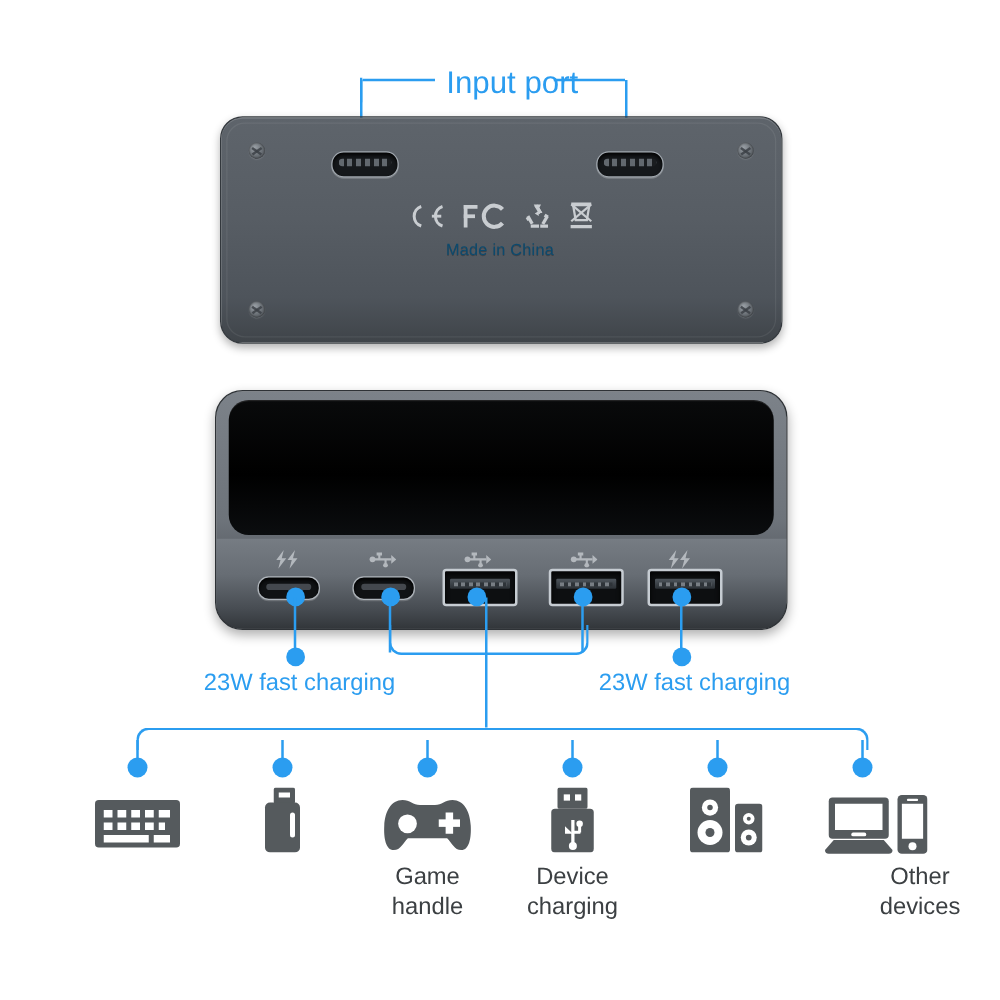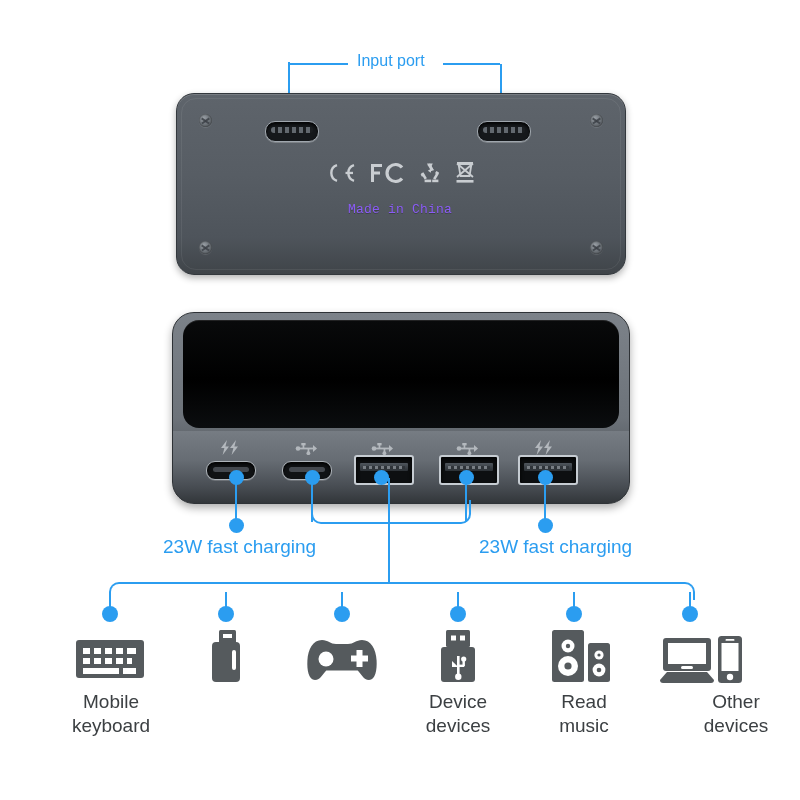--- a/index.html
+++ b/index.html
@@ -56,22 +56,22 @@
     position:absolute;left:5px;top:5px;right:5px;height:6px;border-radius:3px;
     background:repeating-linear-gradient(90deg,#6f767d 0 4px,#1b1e21 4px 7px);
     opacity:.85;
   }
 
   
   #certs{position:absolute;left:176px;top:160px;width:448px;text-align:center;}
   #certRow{display:flex;justify-content:center;align-items:center;gap:12px;height:26px;}
   #certRow svg{display:block;}
   #madeIn{
-    margin-top:16px;color:#8b5cf6;font-size:13px;letter-spacing:.2px;
-    font-family:Liberation Mono, monospace;text-shadow:0 1px 0 rgba(0,0,0,.25);
+    margin-top:6px;color:#0c4a6e;font-size:13px;letter-spacing:.2px;
+    font-family:Liberation Sans, sans-serif;text-shadow:0 1px 0 rgba(0,0,0,.25);
   }
 
   
   #devFront{
     position:absolute;left:172px;top:312px;width:456px;height:190px;
     border-radius:22px;
     background:linear-gradient(180deg,#7c8289 0%,#6d737a 55%,#4b5056 85%,#33373b 100%);
     box-shadow:0 4px 9px rgba(0,0,0,.32);
     border:1px solid #2e3236;
   }
@@ -116,21 +116,21 @@
   .devLabel{
     position:absolute;text-align:center;color:#3c4043;font-size:19px;
     line-height:24px;font-family:"Liberation Sans", sans-serif;white-space:pre-line;
   }
 </style>
 </head>
 <body>
 
 <div id="stage">
 
-  <div class="blabel" style="left:357px;top:52px;font-size:16px;">Input port</div>
+  <div class="blabel" style="left:357px;top:52px;font-size:25px;">Input port</div>
 
   <div class="bline" style="left:290px;top:63px;width:58px;height:2px;"></div>
 
   <div class="bline" style="left:443px;top:63px;width:57px;height:2px;"></div>
 
   <div class="bbracket" style="left:288px;top:62px;width:14px;height:20px;border-right:none;border-bottom:none;border-bottom-left-radius:0;"></div>
   <div class="bline" style="left:288px;top:64px;width:2px;height:46px;"></div>
   <div class="bdot" style="left:282px;top:105px;width:15px;height:15px;"></div>
 
   <div class="bline" style="left:500px;top:64px;width:2px;height:46px;"></div>
@@ -316,78 +316,76 @@
         <rect x="7" y="21" width="7" height="6"></rect>
           <rect x="18" y="21" width="7" height="6"></rect>
         <rect x="29" y="21" width="7" height="6"></rect>
           <rect x="40" y="21" width="7" height="6"></rect>
         <rect x="51" y="21" width="5" height="6"></rect>
         <rect x="7" y="31" width="36" height="6"></rect>
           <rect x="47" y="31" width="13" height="6"></rect>
       </g>
     </svg>
   </div>
-  <div class="devLabel" style="left:41px;top:690px;width:140px;">Mobile
-keyboard</div>
 
   <div class="devIcon" style="left:205px;top:630px;">
     <svg width="42" height="52" viewBox="0 0 42 52">
       <rect x="14" y="0" width="17" height="13" rx="1.5"></rect>
       <rect x="18" y="4" width="9" height="4" fill="#ffffff"></rect>
       <rect x="7" y="12" width="28" height="40" rx="4"></rect>
       <rect x="27" y="20" width="4" height="20" rx="2" fill="#ffffff"></rect>
     </svg>
   </div>
 
   <div class="devIcon" style="left:306px;top:638px;">
     <svg width="72" height="44" viewBox="0 0 72 44">
       <path d="M16 2C7 2 2 11 1.4 22.5 0.9 32 2.5 42 9 42c5.5 0 7.6-6 11.3-9.5h31.4C55.4 36 57.5 42 63 42c6.5 0 8.1-10 7.6-19.5C70 11 65 2 56 2c-6 0-8.5 4-14 4h-12C24.5 6 22 2 16 2z"></path>
       <circle cx="20" cy="21" r="7.5" fill="#ffffff"></circle>
       <rect x="45" y="17.5" width="17" height="6" fill="#ffffff"></rect>
       <rect x="50.5" y="12" width="6" height="17" fill="#ffffff"></rect>
     </svg>
   </div>
+  <div class="devLabel" style="left:277px;top:690px;width:130px;">Game
+handle</div>
 
   <div class="devIcon" style="left:437px;top:630px;">
     <svg width="42" height="52" viewBox="0 0 42 52">
       <rect x="9" y="0" width="24" height="17" rx="1.5"></rect>
       <g fill="#ffffff">
         <rect x="14" y="5.5" width="5" height="5"></rect>
           <rect x="23" y="5.5" width="5" height="5"></rect>
       </g>
       <rect x="4" y="17" width="34" height="35" rx="3"></rect>
       <g fill="#ffffff">
         <rect x="20" y="26" width="2.6" height="20"></rect>
         <circle cx="21.3" cy="46.8" r="3.2"></circle>
         <path d="M15 31 L21.3 37 L15 37 Z"></path>
         <rect x="25.5" y="30" width="2.4" height="6"></rect>
         <circle cx="26.7" cy="29" r="2.6"></circle>
         <rect x="21.3" y="34.6" width="6" height="2.4"></rect>
       </g>
     </svg>
   </div>
   <div class="devLabel" style="left:393px;top:690px;width:130px;">Device
-devices</div>
+charging</div>
 
   <div class="devIcon" style="left:552px;top:630px;">
     <svg width="58" height="52" viewBox="0 0 58 52">
       <rect x="0" y="0" width="32" height="52" rx="2.5"></rect>
       <circle cx="16" cy="16" r="6.5" fill="#ffffff"></circle>
         <circle cx="16" cy="16" r="2.2"></circle>
       <circle cx="16" cy="36" r="10" fill="#ffffff"></circle>
         <circle cx="16" cy="36" r="3.6"></circle>
       <rect x="36" y="13" width="22" height="39" rx="2.5"></rect>
       <circle cx="47" cy="25" r="4.6" fill="#ffffff"></circle>
         <circle cx="47" cy="25" r="1.6"></circle>
       <circle cx="47" cy="40" r="6.4" fill="#ffffff"></circle>
         <circle cx="47" cy="40" r="2.3"></circle>
     </svg>
   </div>
-  <div class="devLabel" style="left:521px;top:690px;width:126px;">Read
-music</div>
 
   <div class="devIcon" style="left:660px;top:636px;">
     <svg width="82" height="48" viewBox="0 0 82 48">
       <rect x="3" y="2" width="48" height="33" rx="3"></rect>
       <rect x="8" y="7" width="38" height="21" fill="#ffffff"></rect>
       <rect x="21" y="30" width="12" height="3" rx="1.5" fill="#ffffff"></rect>
       <path d="M0 44 L7 36 L47 36 L54 44 Q54 47 51 47 L3 47 Q0 47 0 44 Z"></path>
       <rect x="58" y="0" width="24" height="47" rx="3.5"></rect>
       <rect x="61.5" y="7" width="17" height="28" fill="#ffffff"></rect>
       <rect x="65.5" y="3" width="9" height="1.8" rx=".9" fill="#ffffff"></rect>

